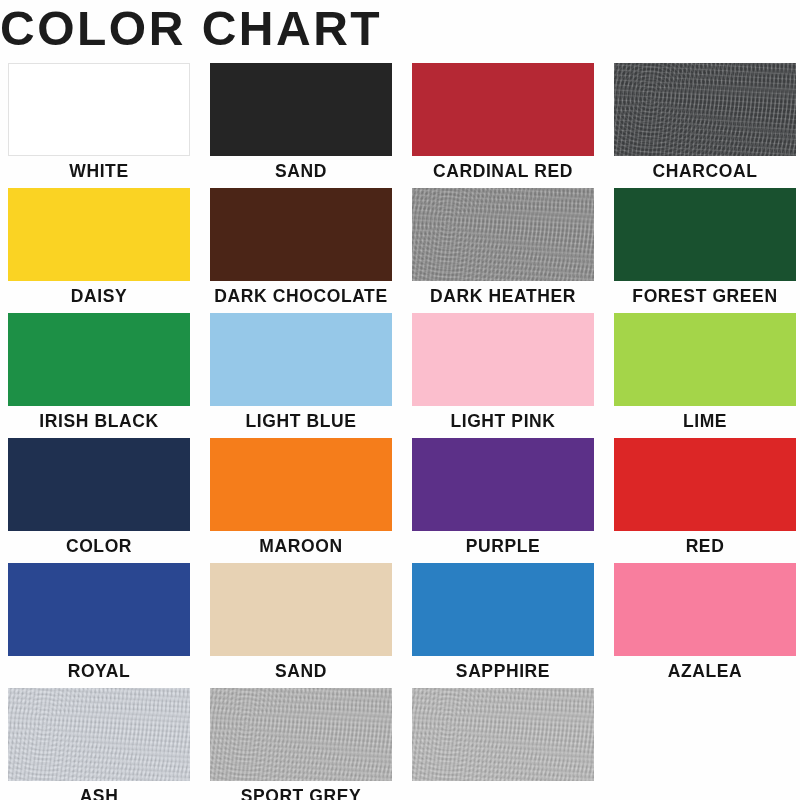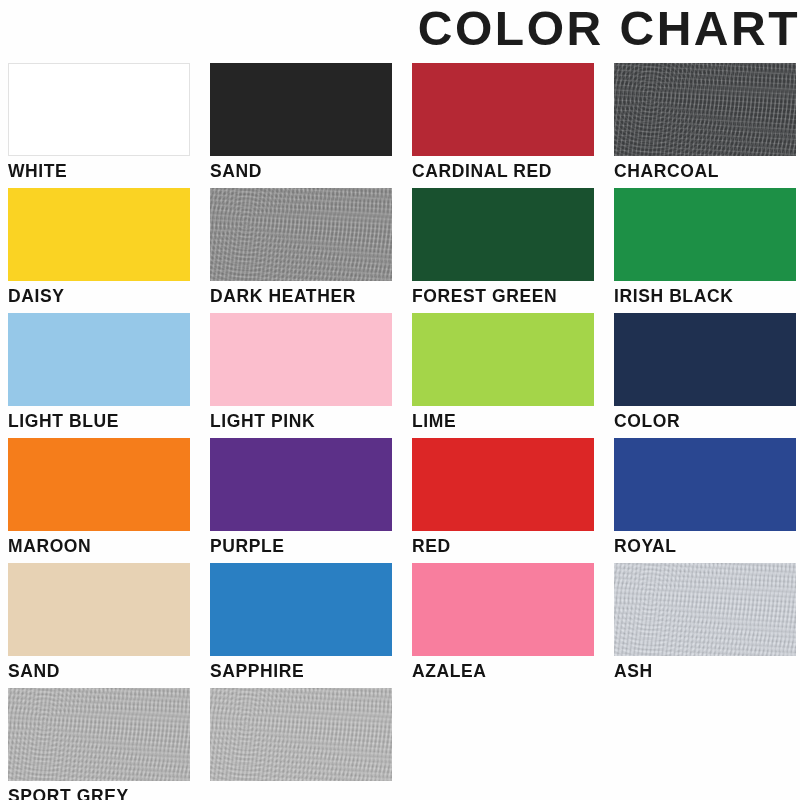--- a/index.html
+++ b/index.html
@@ -21,21 +21,21 @@
     height: 800px;
     background: #fefefe;
   }
 
   
   .chart-title {
     position: absolute;
     top: 2px;
     left: 0;
     width: 800px;
-    text-align: right;
+    text-align: left;
     font-family: "Liberation Sans", sans-serif;
     font-size: 48px;
     font-weight: bold;
     letter-spacing: 2.5px;
     color: #1c1c1c;
     line-height: 54px;
     white-space: nowrap;
   }
 
   
@@ -63,20 +63,21 @@
     display: block;
   }
 
   .swatch-chip.bordered {
     border: 1px solid #e2e2e2;
   }
 
   .swatch-label {
     display: block;
     width: 182px;
+    text-align: center;
     font-family: "Liberation Sans", sans-serif;
     font-size: 17.5px;
     font-weight: bold;
     letter-spacing: 0.6px;
     color: #141414;
     line-height: 30px;
     white-space: nowrap;
     overflow: visible;
   }
 
@@ -136,20 +137,24 @@
       </div>
       <div class="swatch-cell">
         <div class="swatch-chip tex" style="background-color: rgb(68, 70, 72);"></div>
         <div class="swatch-label">CHARCOAL</div>
       </div>
       <div class="swatch-cell">
         <div class="swatch-chip" style="background-color: rgb(250, 211, 35);"></div>
         <div class="swatch-label">DAISY</div>
       </div>
       <div class="swatch-cell">
+        <div class="swatch-chip" style="background-color: rgb(75, 37, 23);"></div>
+        <div class="swatch-label">DARK CHOCOLATE</div>
+      </div>
+      <div class="swatch-cell">
         <div class="swatch-chip tex" style="background-color: rgb(141, 141, 141);"></div>
         <div class="swatch-label">DARK HEATHER</div>
       </div>
       <div class="swatch-cell">
         <div class="swatch-chip" style="background-color: rgb(25, 81, 47);"></div>
         <div class="swatch-label">FOREST GREEN</div>
       </div>
       <div class="swatch-cell">
         <div class="swatch-chip" style="background-color: rgb(29, 144, 70);"></div>
         <div class="swatch-label">IRISH BLACK</div>

